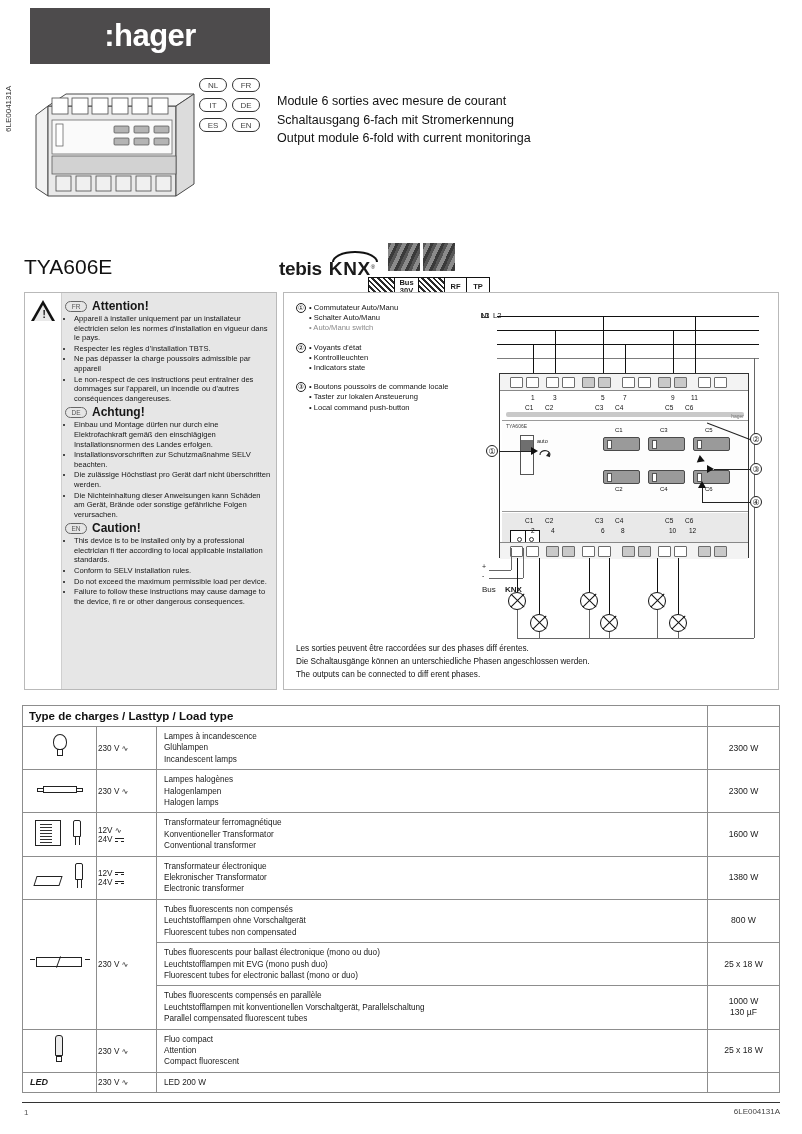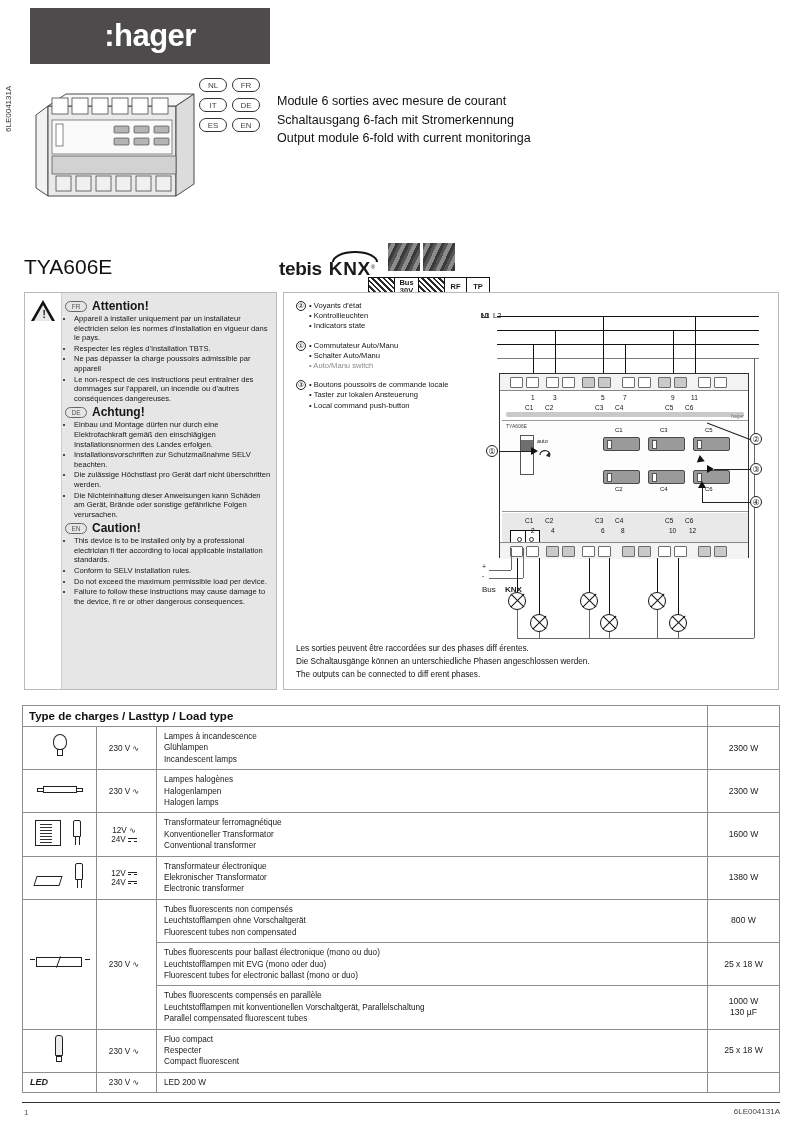--- a/index.html
+++ b/index.html
@@ -228,21 +228,21 @@
   
   .load-table{
     position:absolute; left:22px; top:705px; width:758px;
     border:1.4px solid #111; border-collapse:collapse;
   }
   .load-table td, .load-table th{ border:1px solid #8d8d8d; }
   .lt-head{
     font-size:11.5px; font-weight:bold; text-align:left; padding:4px 6px; color:#111;
   }
   .c-icon{ width:74px; text-align:center; vertical-align:middle; }
-  .c-volt{ width:60px; text-align:center; padding-right:6px; font-size:8.2px; vertical-align:middle; }
+  .c-volt{ width:60px; text-align:left; padding-right:6px; font-size:8.2px; vertical-align:middle; }
   .c-desc{ padding:4px 0 4px 7px; font-size:8.2px; line-height:11.4px; }
   .c-pow{ width:72px; text-align:center; font-size:8.6px; vertical-align:middle; line-height:11px; }
   .led-lbl{ font-size:9px; font-weight:bold; padding-left:7px;font-style:italic; }
 
   
   .ic{ position:relative; display:inline-block; }
   .ic-bulb{ width:16px; height:24px; }
   .ic-bulb .g{ position:absolute; left:1px; top:0; width:14px; height:16px;
     border:1.1px solid #222; border-radius:50% 50% 45% 45%; }
   .ic-bulb .b{ position:absolute; left:5px; top:15px; width:6px; height:7px;
@@ -413,31 +413,31 @@
       <li>Conform to SELV installation rules.</li>
       <li>Do not exceed the maximum permissible load per device.</li>
       <li>Failure to follow these instructions may cause damage to the device, fi re or other dangerous consequences.</li>
     </ul>
   </div>
 </div>
 
 <div class="diag-panel">
 
   <div class="legend">
+    <div class="legend-item" style="margin-top:2px">
+      <span class="circ-num">①</span>
+      <p><span>• Commutateur </span><span class="dim">Auto/Manu</span></p>
+      <p><span>• Schalter </span><span class="dim">Auto/Manu</span></p>
+      <p class="dim"><span>• </span><span>Auto/Manu</span><span> switch</span></p>
+    </div>
     <div class="legend-item">
       <span class="circ-num">②</span>
       <p>• Voyants d’état</p>
       <p>• Kontrollleuchten</p>
       <p>• Indicators state</p>
-    </div>
-    <div class="legend-item" style="margin-top:2px">
-      <span class="circ-num">①</span>
-      <p><span>• Commutateur </span><span class="dim">Auto/Manu</span></p>
-      <p><span>• Schalter </span><span class="dim">Auto/Manu</span></p>
-      <p class="dim"><span>• </span><span>Auto/Manu</span><span> switch</span></p>
     </div>
     <div class="legend-item">
       <span class="circ-num">③</span>
       <p>• Boutons poussoirs de commande locale</p>
       <p>• Taster zur lokalen Ansteuerung</p>
       <p>• Local command push-button</p>
     </div>
   </div>
 
   <div class="schem">
@@ -702,21 +702,21 @@
     <td class="c-desc">
       <div>Tubes fluorescents non compensés</div>
       <div>Leuchtstofflampen ohne Vorschaltgerät</div>
       <div>Fluorescent tubes non compensated</div>
     </td>
     <td class="c-pow">800 W</td>
   </tr>
   <tr>
     <td class="c-desc">
       <div>Tubes fluorescents pour ballast électronique (mono ou duo)</div>
-      <div>Leuchtstofflampen mit EVG (mono oder duo)</div>
+      <div>Leuchtstofflampen mit EVG (mono push duo)</div>
       <div>Fluorescent tubes for electronic ballast (mono or duo)</div>
     </td>
     <td class="c-pow">25 x 18 W</td>
   </tr>
   <tr>
     <td class="c-desc">
       <div>Tubes fluorescents compensés en parallèle</div>
       <div>Leuchtstofflampen mit konventionellen Vorschaltgerät, Parallelschaltung</div>
       <div>Parallel compensated fluorescent tubes</div>
     </td>
@@ -726,21 +726,21 @@
     </td>
   </tr>
 
   <tr>
     <td class="c-icon">
       <span class="ic ic-cfl"><span class="b"></span><span class="c"></span></span>
     </td>
     <td class="c-volt"><span class="volt-ac">230 V</span></td>
     <td class="c-desc">
       <div>Fluo compact</div>
-      <div>Respecter</div>
+      <div>Attention</div>
       <div>Compact fluorescent</div>
     </td>
     <td class="c-pow">25 x 18 W</td>
   </tr>
 
   <tr>
     <td class="led-lbl">LED</td>
     <td class="c-volt"><span class="volt-ac">230 V</span></td>
     <td class="c-desc">
       <div>LED 200 W</div>

